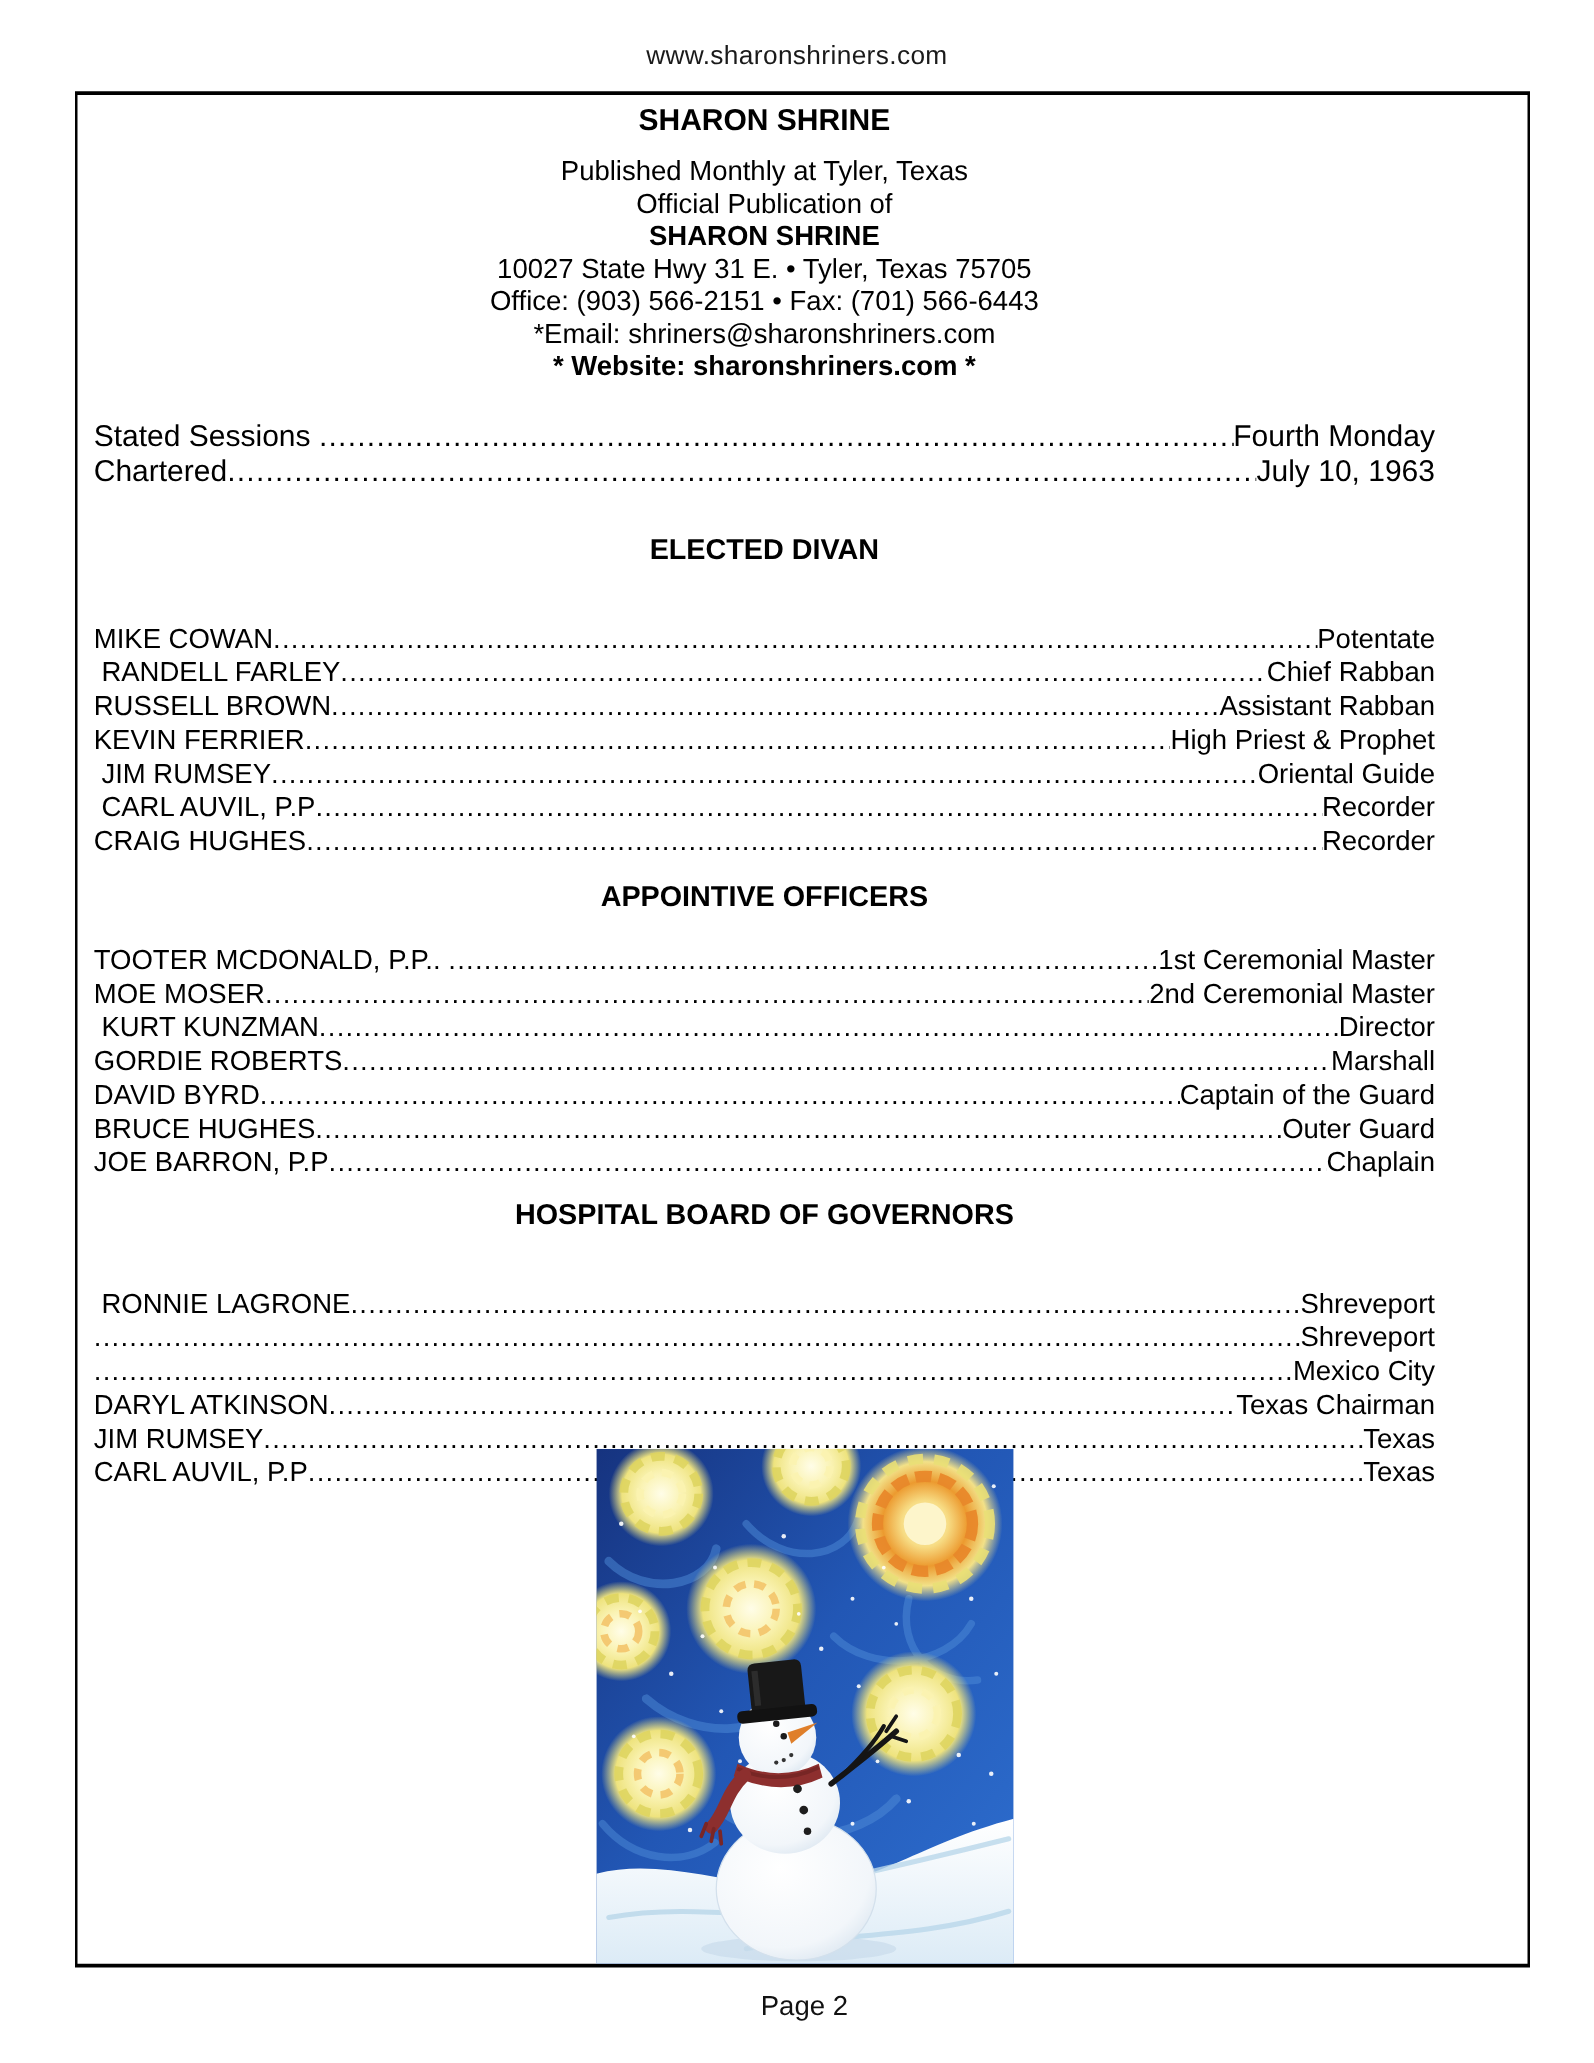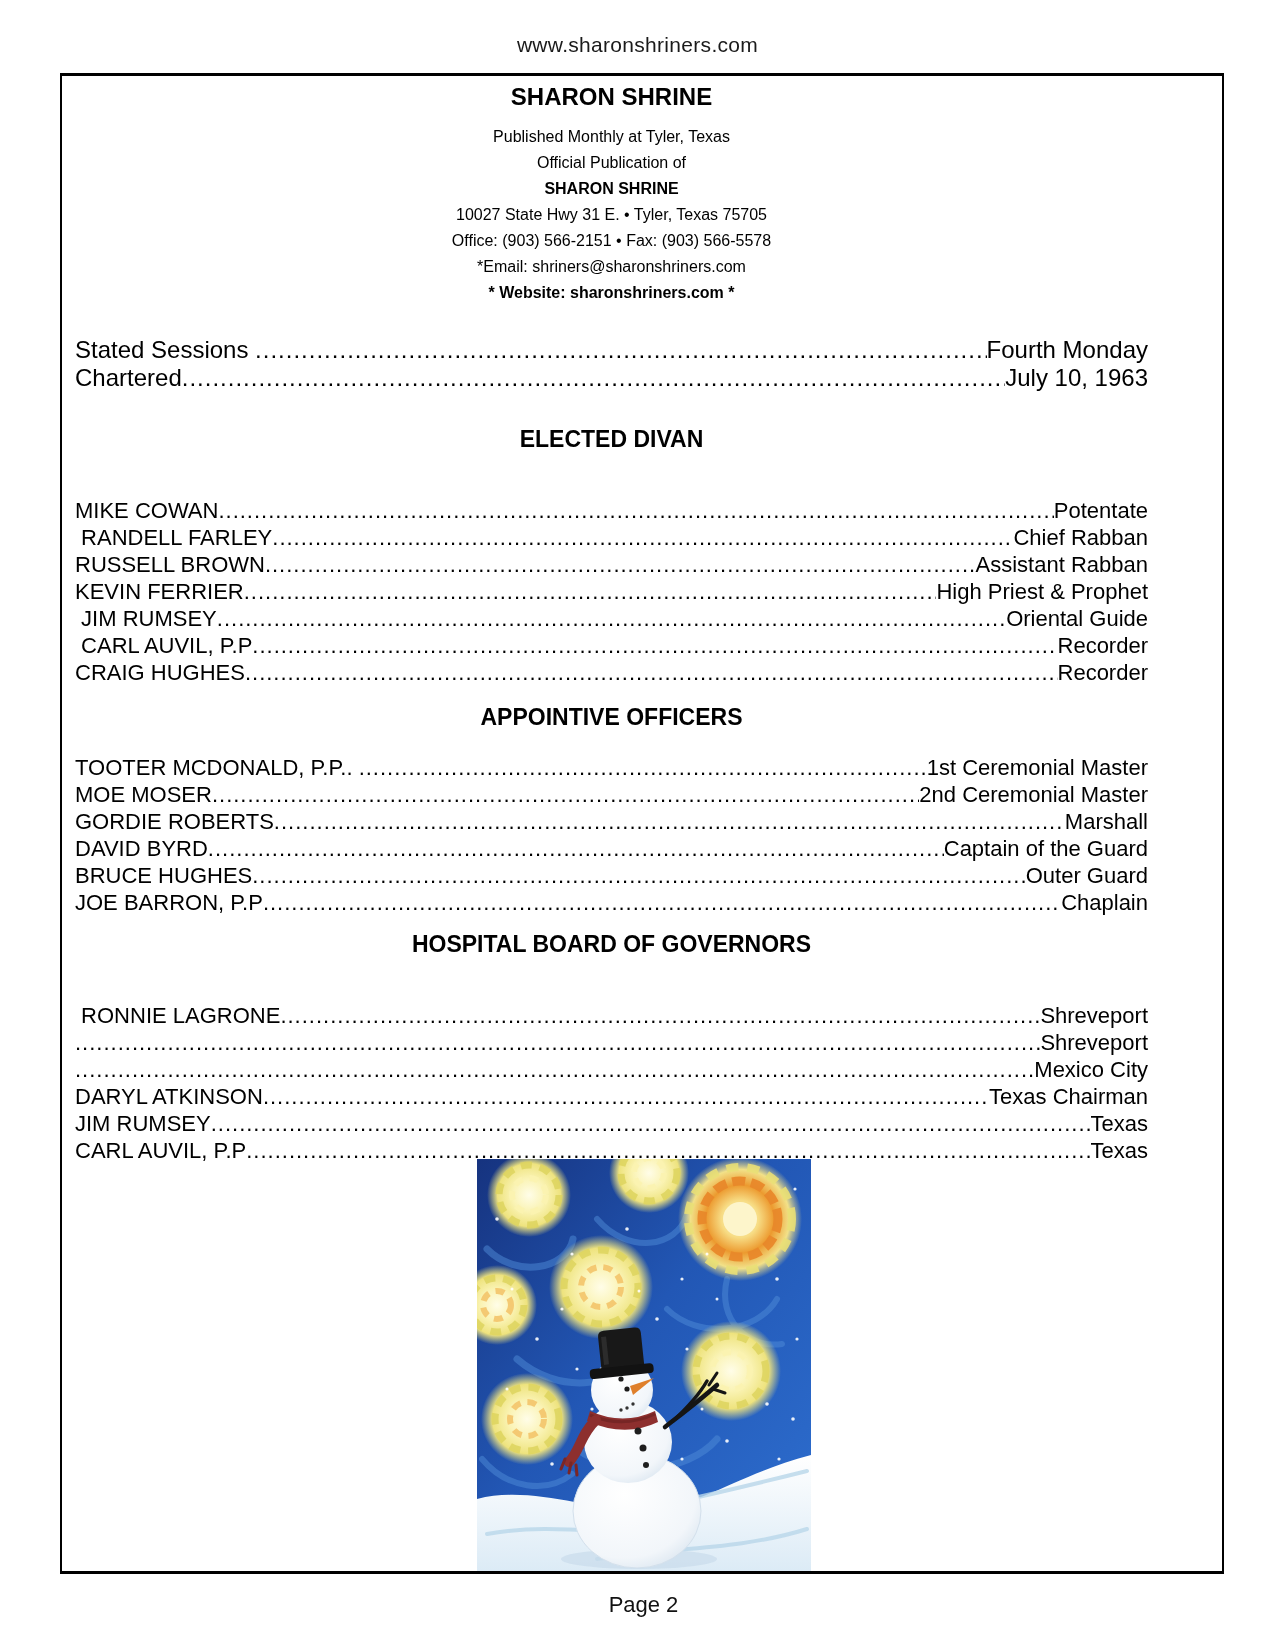--- a/index.html
+++ b/index.html
@@ -13,21 +13,21 @@
   }
   .frame{
     position:absolute;left:60px;top:73px;width:1164px;height:1501px;
     box-sizing:border-box;background:#fff;
     border-left:2px solid #000;border-right:2px solid #000;
     border-top:3px solid #000;border-bottom:3px solid #000;
   }
   .content{padding:6px 74px 0 13px;}
   .masthead{text-align:center;}
   .m-title{font-size:24px;font-weight:bold;line-height:30px;}
-  .m-line{font-size:16px;line-height:26px;}
+  .m-line{font-size:22px;line-height:26px;}
   .m-line.first{margin-top:12px;}
   .m-line.bold{font-weight:bold;}
   .info-rows{margin-top:30px;font-size:24px;}
   .info-rows .dotrow{line-height:28px;}
   .dotrow{display:flex;align-items:baseline;}
   .rname,.rtitle{white-space:pre;flex:0 0 auto;}
   .dots{flex:1 1 auto;overflow:hidden;white-space:nowrap;min-width:0;}
   .dots::before{
     letter-spacing:1px;
     content:"............................................................................................................................................................................................................................................................................................................";
@@ -57,21 +57,21 @@
 
 <div class="frame">
   <div class="content">
 
     <div class="masthead">
       <div class="m-title">SHARON SHRINE</div>
       <div class="m-line first">Published Monthly at Tyler, Texas</div>
       <div class="m-line">Official Publication of</div>
       <div class="m-line bold">SHARON SHRINE</div>
       <div class="m-line">10027 State Hwy 31 E. • Tyler, Texas 75705</div>
-      <div class="m-line">Office: (903) 566-2151 • Fax: (903) 566-5578</div>
+      <div class="m-line">Office: (903) 566-2151 • Fax: (701) 566-6443</div>
       <div class="m-line">*Email: shriners@sharonshriners.com</div>
       <div class="m-line bold">* Website: sharonshriners.com *</div>
     </div>
 
     <div class="info-rows">
         <div class="dotrow">
           <span class="rname">Stated Sessions </span>
           <span class="dots"></span>
           <span class="rtitle">Fourth Monday</span>
         </div>
@@ -128,20 +128,25 @@
       <div class="rows">
           <div class="dotrow">
             <span class="rname">TOOTER MCDONALD, P.P.. </span>
             <span class="dots"></span>
             <span class="rtitle">1st Ceremonial Master</span>
           </div>
           <div class="dotrow">
             <span class="rname">MOE MOSER</span>
             <span class="dots"></span>
             <span class="rtitle">2nd Ceremonial Master</span>
+          </div>
+          <div class="dotrow">
+            <span class="rname"> KURT KUNZMAN</span>
+            <span class="dots"></span>
+            <span class="rtitle">Director</span>
           </div>
           <div class="dotrow">
             <span class="rname">GORDIE ROBERTS</span>
             <span class="dots"></span>
             <span class="rtitle">Marshall</span>
           </div>
           <div class="dotrow">
             <span class="rname">DAVID BYRD</span>
             <span class="dots"></span>
             <span class="rtitle">Captain of the Guard</span>

